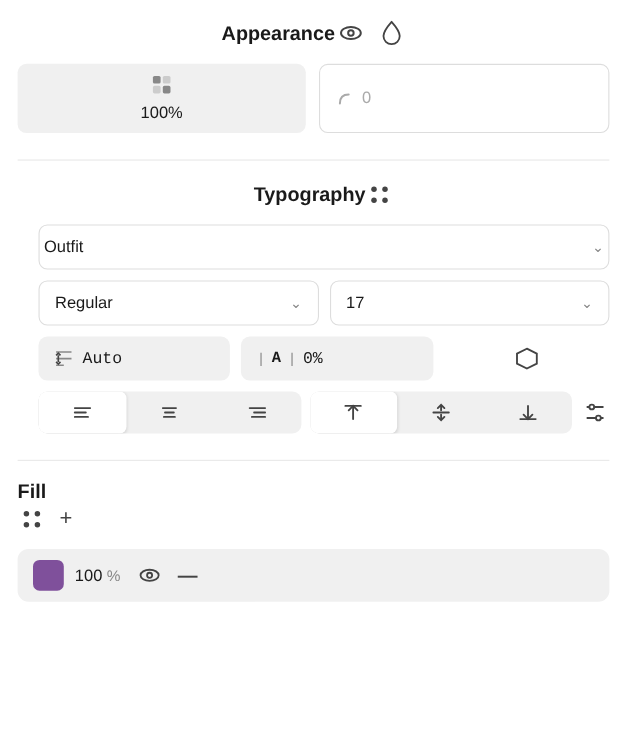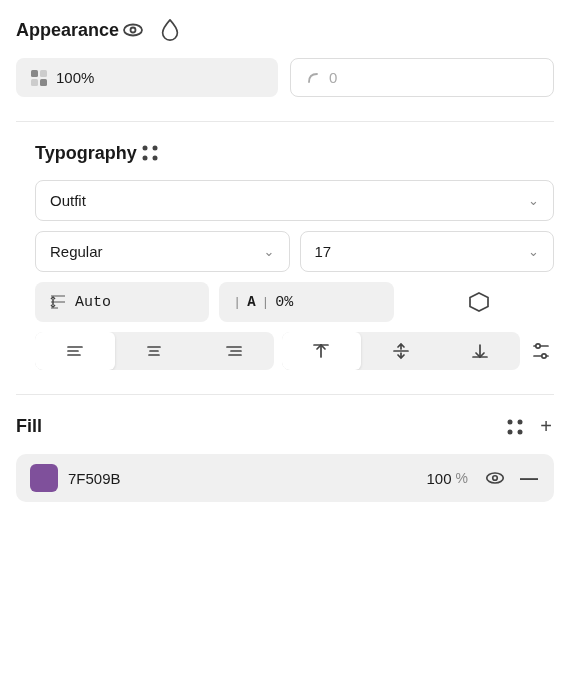--- a/index.html
+++ b/index.html
@@ -9,21 +9,21 @@
       width: 570px;
       min-height: 684px;
       padding: 16px;
       color: #1a1a1a;
     }
 
     
     .section-header {
       display: flex;
       align-items: center;
-      justify-content: flex-start;
+      justify-content: center;
       margin-bottom: 14px;
     }
     .section-title {
       font-size: 18px;
       font-weight: 600;
       color: #1a1a1a;
     }
     .section-icons {
       display: flex;
       gap: 10px;
@@ -50,20 +50,21 @@
     .input-box {
       background: #f0f0f0;
       border: none;
       border-radius: 8px;
       padding: 10px 14px;
       font-size: 15px;
       color: #1a1a1a;
       display: flex;
       align-items: center;
       gap: 8px;
+      flex-direction: column;
     }
     .input-box.large { flex: 1; }
     .input-box-outline {
       background: #fff;
       border: 1.5px solid #ddd;
       border-radius: 8px;
       padding: 10px 14px;
       font-size: 15px;
       color: #888;
       display: flex;
@@ -80,21 +81,21 @@
     }
 
     
     .typography-section { margin-bottom: 24px; margin-left: 19px; }
     .font-select-row { margin-bottom: 10px; }
     .select-box {
       width: 100%;
       background: #fff;
       border: 1.5px solid #ddd;
       border-radius: 8px;
-      padding: 11px 14px;
+      padding: 11px 4px;
       font-size: 15px;
       color: #1a1a1a;
       display: flex;
       align-items: center;
       justify-content: space-between;
       cursor: pointer;
     }
     .select-box-small {
       background: #fff;
       border: 1.5px solid #ddd;
@@ -179,23 +180,24 @@
     .vert-btn.active {
       background: #fff;
       border-radius: 6px;
       box-shadow: 0 1px 3px rgba(0,0,0,0.12);
     }
 
     
     .fill-section {}
     .fill-header {
       display: flex;
-      align-items: center;
+      align-items: flex-start;
       justify-content: space-between;
       margin-bottom: 14px;
+      flex-direction: column;
     }
     .fill-title {
       font-size: 18px;
       font-weight: 600;
     }
     .fill-header-icons {
       display: flex;
       gap: 10px;
       align-items: center;
     }
@@ -420,21 +422,20 @@
         </svg>
       </button>
       <button class="icon-btn">
         <span class="plus-icon">+</span>
       </button>
     </div>
   </div>
 
   <div class="fill-row">
     <div class="color-swatch"></div>
-    <span class="color-hex">7F509B</span>
     <div class="opacity-area">
       <span>100</span>
       <span class="percent-sign">%</span>
     </div>
     <div class="fill-row-icons">
       <button class="icon-btn">
         <svg width="22" height="22" viewBox="0 0 24 24" fill="none" stroke="#444" stroke-width="1.8" stroke-linecap="round" stroke-linejoin="round">
           <ellipse cx="12" cy="12" rx="9" ry="5.5"></ellipse>
           <circle cx="12" cy="12" r="2.5"></circle>
         </svg>

